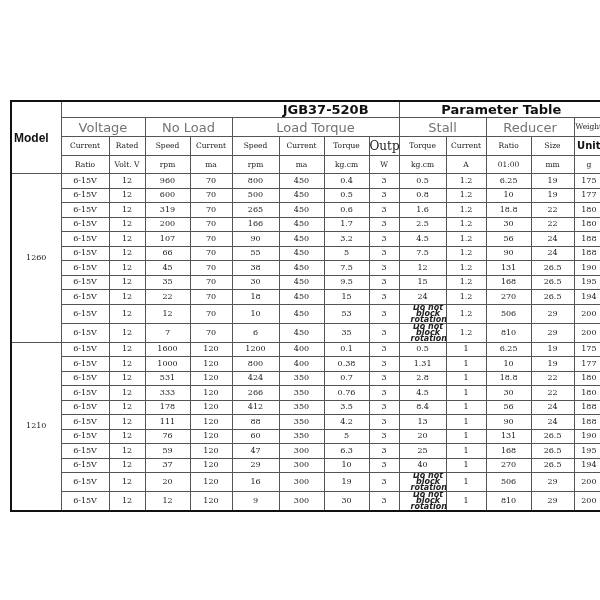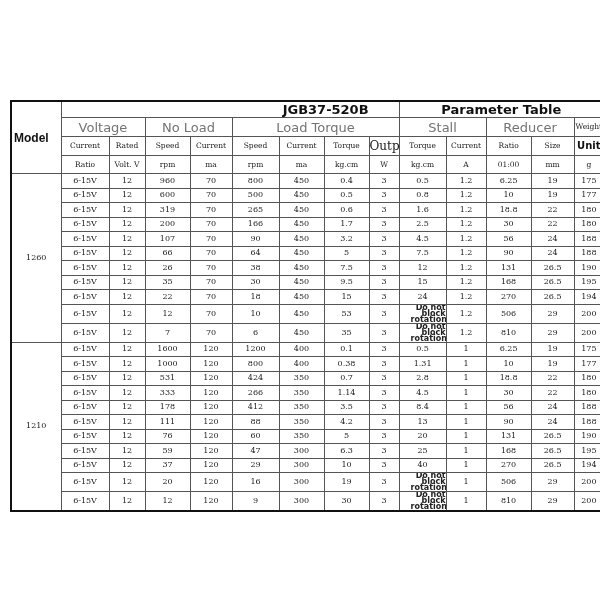--- a/index.html
+++ b/index.html
@@ -26,21 +26,21 @@
   }
   #spec-table td.unit-head-big {
     font-family: "DejaVu Sans", sans-serif; font-size: 10px; font-weight: bold; color: #111;
   }
   #spec-table td.col-head { height: 18px; font-size: 7.5px; white-space: normal; }
   #spec-table td.unit-row { height: 17px; font-size: 7.5px; white-space: normal; }
   #spec-table tr.data-row td { height: 13.5px; font-size: 8px; }
   #spec-table td.model-cell { font-size: 8px; }
   #spec-table td.note {
     font-family: "DejaVu Sans", sans-serif; font-size: 5.5px; font-weight: bold; line-height: 6px;
-    white-space: normal; text-align: right; padding-left: 11px;
+    white-space: normal; text-align: center; padding-left: 11px; font-style: italic;
   }
 </style>
 </head>
 <body>
 
 <table id="spec-table">
   <colgroup>
     <col style="width:50px">
       <col style="width:48px">
       <col style="width:36px">
@@ -174,34 +174,34 @@
         <td>1.2</td>
         <td>56</td>
         <td>24</td>
         <td>188</td>
       </tr>
       <tr class="data-row">
         <td>6-15V</td>
         <td>12</td>
         <td>66</td>
         <td>70</td>
-        <td>64</td>
+        <td>55</td>
         <td>450</td>
         <td>5</td>
         <td>3</td>
         <td>7.5</td>
         <td>1.2</td>
         <td>90</td>
         <td>24</td>
         <td>188</td>
       </tr>
       <tr class="data-row">
         <td>6-15V</td>
         <td>12</td>
-        <td>26</td>
+        <td>45</td>
         <td>70</td>
         <td>38</td>
         <td>450</td>
         <td>7.5</td>
         <td>3</td>
         <td>12</td>
         <td>1.2</td>
         <td>131</td>
         <td>26.5</td>
         <td>190</td>
@@ -312,21 +312,21 @@
         <td>22</td>
         <td>180</td>
       </tr>
       <tr class="data-row">
         <td>6-15V</td>
         <td>12</td>
         <td>333</td>
         <td>120</td>
         <td>266</td>
         <td>350</td>
-        <td>1.14</td>
+        <td>0.76</td>
         <td>3</td>
         <td>4.5</td>
         <td>1</td>
         <td>30</td>
         <td>22</td>
         <td>180</td>
       </tr>
       <tr class="data-row">
         <td>6-15V</td>
         <td>12</td>

